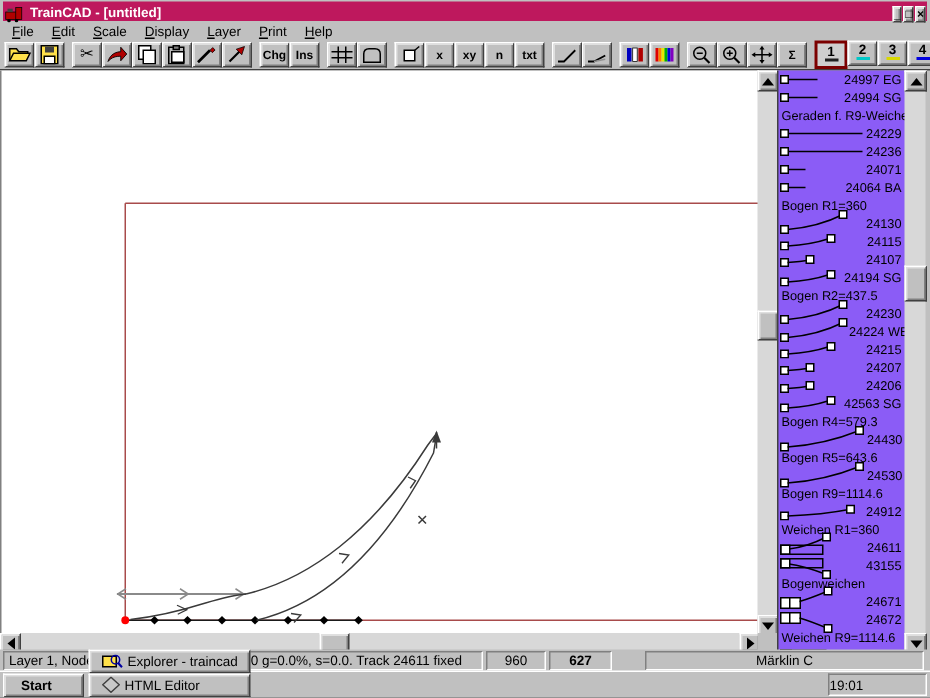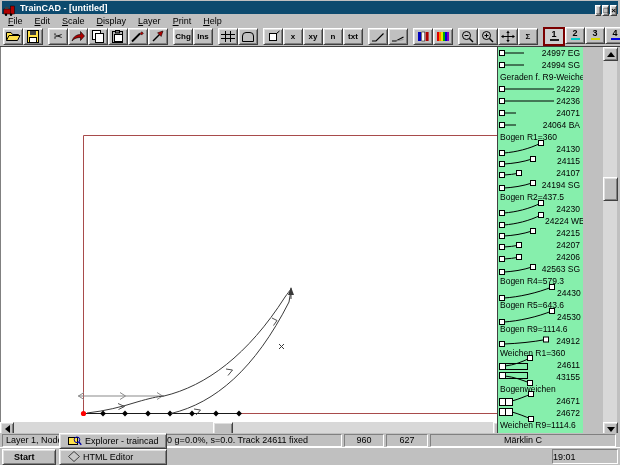--- a/index.html
+++ b/index.html
@@ -2,21 +2,21 @@
 <html><head>
 <meta charset="utf-8">
 <style>
   html,body{margin:0;padding:0;background:#555;}
   .screen{position:relative;width:620px;height:465px;background:#c0c0c0;overflow:hidden;
           font-family:"Liberation Sans",sans-serif;-webkit-font-smoothing:none;}
   .raised{background:#c0c0c0;border:1px solid;border-color:#fff #404040 #404040 #fff;
           box-shadow:inset 1px 1px 0 #dfdfdf, inset -1px -1px 0 #808080;}
   .sunken{border:1px solid;border-color:#808080 #fff #fff #808080;}
   
-  .titlebar{position:absolute;left:2px;top:1px;right:2px;height:13px;background:#0c4a6e;
+  .titlebar{position:absolute;left:2px;top:1px;right:2px;height:13px;background:#be185d;
             display:flex;align-items:center;padding:0 1px;}
   .title-ic{width:14px;height:11px;display:inline-block;}
   .title-text{color:#fff;font-weight:bold;font-size:9px;margin-left:3px;flex:1;white-space:nowrap;}
   .tbtn{width:13px;height:11px;font-size:8px;line-height:9px;text-align:center;margin-left:1px;
         font-weight:bold;color:#000;cursor:default;}
   
   .menubar{position:absolute;left:2px;top:15px;right:4px;height:12px;display:flex;align-items:center;font-size:9px;}
   .menu-item{padding:0 6px;white-space:nowrap;}
   
   .toolbar{position:absolute;left:0;top:27px;right:0;height:19px;display:flex;align-items:center;padding-left:3px;}
@@ -32,36 +32,36 @@
   
   .workarea{position:absolute;left:0;top:46px;width:620px;height:387px;background:#c0c0c0;border-top:1px solid #404040;}
   .canvas{position:absolute;left:0;top:0;width:505px;height:375px;background:#fff;border-left:1px solid #808080;}
   .vscroll{position:absolute;left:505px;top:0;width:13px;height:375px;background:#d8d8d8;}
   .hscroll{position:absolute;left:0;top:375px;width:505px;height:12px;background:#d8d8d8;}
   .corner{position:absolute;left:505px;top:375px;width:13px;height:12px;background:#c0c0c0;}
   .sb-btn{position:absolute;display:flex;align-items:center;justify-content:center;font-size:6px;color:#000;}
   .arrow{width:0;height:0;display:inline-block;}
   .thumb{position:absolute;}
   
-  .sidebar{position:absolute;left:497px;top:0;width:85px;height:387px;background:#86efac;
+  .sidebar{position:absolute;left:518px;top:0;width:85px;height:387px;background:#8b5cf6;
            border-left:1px solid #404040;overflow:hidden;}
   .sb-row{height:12px;display:flex;align-items:center;font-size:8.5px;overflow:visible;white-space:nowrap;}
   .sb-header{padding-left:2px;color:#000;}
   .sb-ic{margin-left:1px;display:flex;align-items:center;}
   .sb-label{margin-left:auto;padding-right:3px;}
   .sidebar-scroll{position:absolute;left:603px;top:0;width:14px;height:387px;background:#d8d8d8;}
   
   .statusbar{position:absolute;left:0;top:433px;width:620px;height:14px;display:flex;align-items:center;
              padding:0 2px;box-sizing:border-box;background:#c0c0c0;}
   .st-cell{height:11px;font-size:9px;display:flex;align-items:center;padding:0 3px;margin-right:2px;
            overflow:hidden;white-space:nowrap;}
   .st-msg{flex:1;}
   .st-x{width:32px;justify-content:center;}
-  .st-y{width:34px;justify-content:center;}
-  .st-gauge{width:178px;justify-content:center;}
+  .st-y{width:34px;justify-content:center;font-weight:bold;}
+  .st-gauge{width:178px;justify-content:center;margin-left:20px;}
   
   .taskbar{position:absolute;left:0;top:447px;width:620px;height:18px;background:#c0c0c0;
            border-top:1px solid #fff;display:flex;align-items:center;padding:0 2px;box-sizing:border-box;}
   .task-btn{height:14px;display:flex;align-items:center;font-size:9px;padding:0 8px;margin-right:3px;
             white-space:nowrap;overflow:hidden;}
   .task-btn .t-ic{margin-right:3px;display:flex;align-items:center;}
   .task-btn.start{font-weight:bold;width:36px;}
   .task-btn.task{width:90px;}
   .task-btn.active{border-color:#808080 #fff #fff #808080;box-shadow:none;background:#dfdfdf;font-weight:bold;}
   .tray{margin-left:auto;width:64px;height:13px;font-size:9px;display:flex;align-items:center;}

